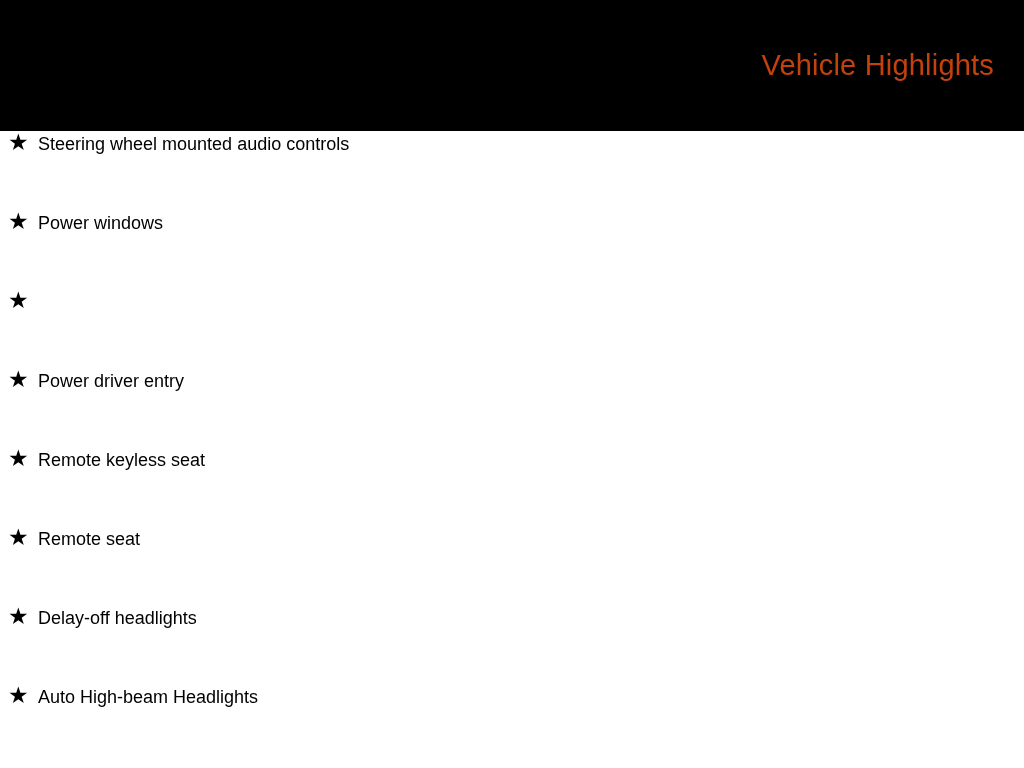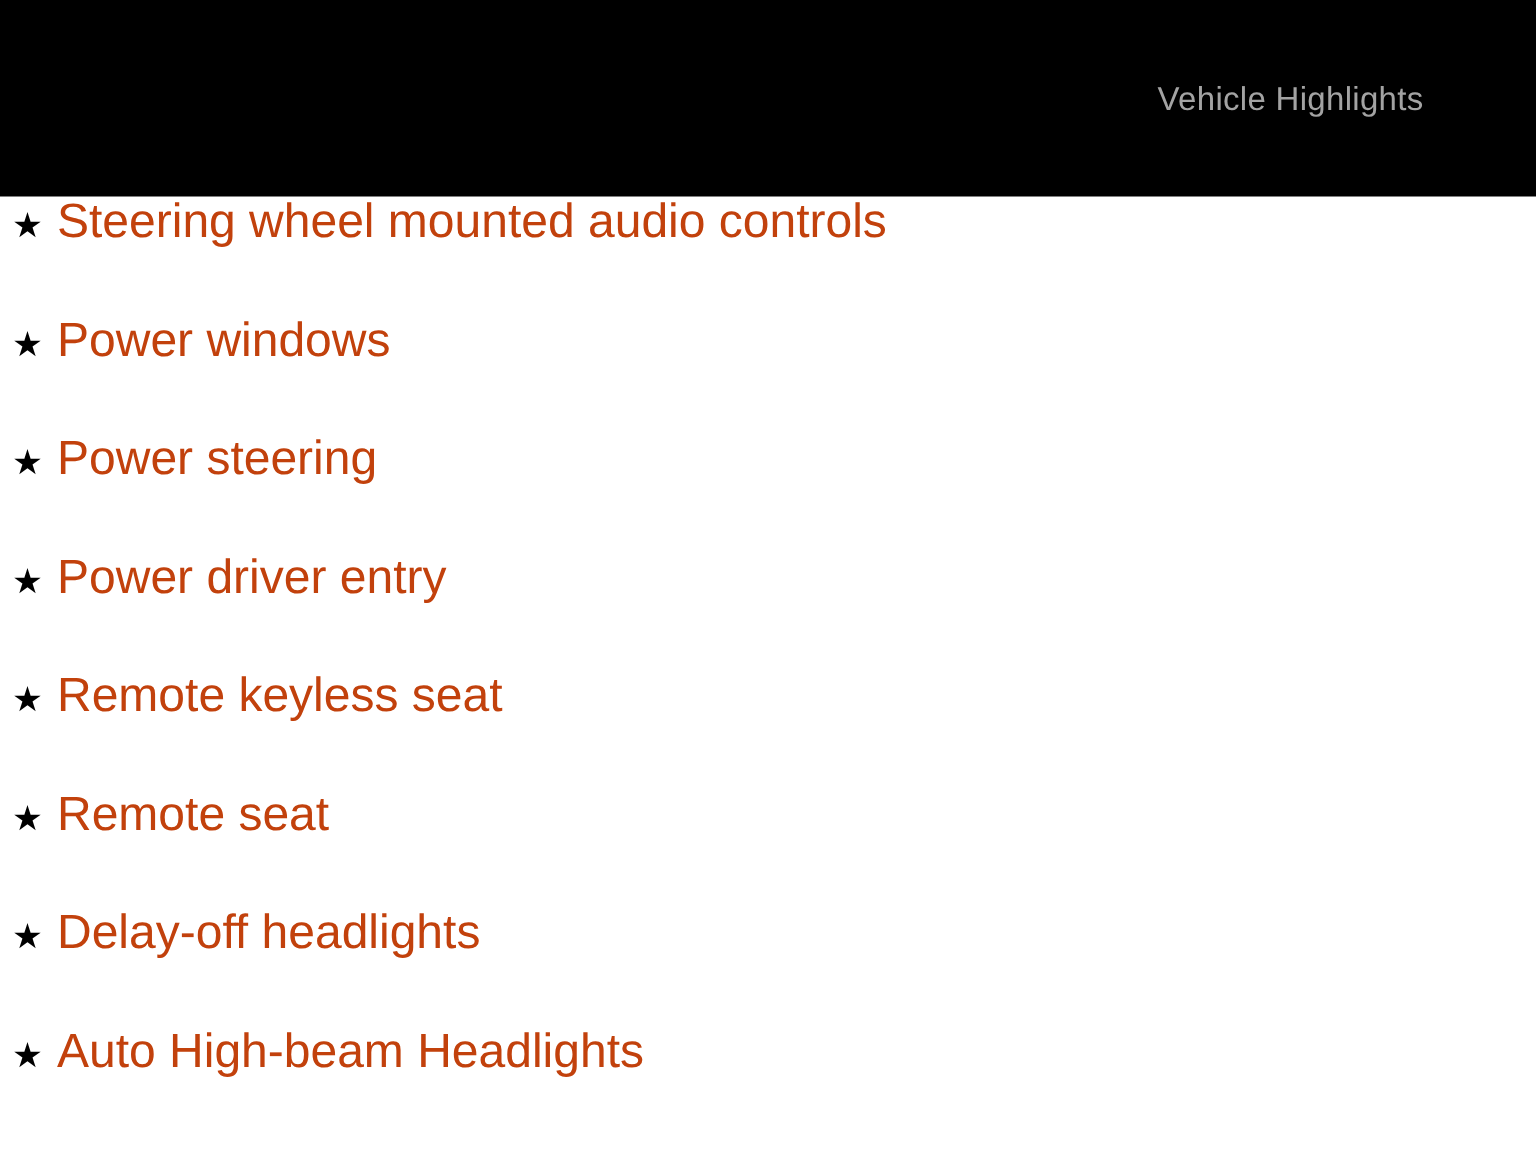--- a/index.html
+++ b/index.html
@@ -24,25 +24,25 @@
     top: 0;
     left: 0;
     width: 1024px;
     height: 131px;
     background: #000000;
     display: flex;
     align-items: center;
     justify-content: flex-end;
   }
   .header-title {
-    color: #a3a3a3;
-    font-size: 22px;
+    color: #c2410c;
+    font-size: 29px;
     font-weight: normal;
     letter-spacing: 0.2px;
-    padding-right: 75px;
+    padding-right: 30px;
     white-space: nowrap;
   }
   .highlights-list {
     position: absolute;
     top: 131px;
     left: 0;
     width: 1024px;
     list-style: none;
     margin: 0;
     padding: 0;
@@ -56,22 +56,22 @@
   }
   .star-icon {
     display: inline-block;
     width: 30px;
     color: #000000;
     font-size: 23px;
     line-height: 1;
     flex: 0 0 auto;
   }
   .item-label {
-    color: #c2410c;
-    font-size: 32px;
+    color: #000000;
+    font-size: 18px;
     line-height: 1;
     white-space: nowrap;
   }
 </style>
 </head>
 <body>
 
 <div class="page">
 
   <div class="header-bar">
@@ -82,21 +82,20 @@
     <li class="highlight-item">
       <span class="star-icon">★</span>
       <span class="item-label">Steering wheel mounted audio controls</span>
     </li>
     <li class="highlight-item">
       <span class="star-icon">★</span>
       <span class="item-label">Power windows</span>
     </li>
     <li class="highlight-item">
       <span class="star-icon">★</span>
-      <span class="item-label">Power steering</span>
     </li>
     <li class="highlight-item">
       <span class="star-icon">★</span>
       <span class="item-label">Power driver entry</span>
     </li>
     <li class="highlight-item">
       <span class="star-icon">★</span>
       <span class="item-label">Remote keyless seat</span>
     </li>
     <li class="highlight-item">

